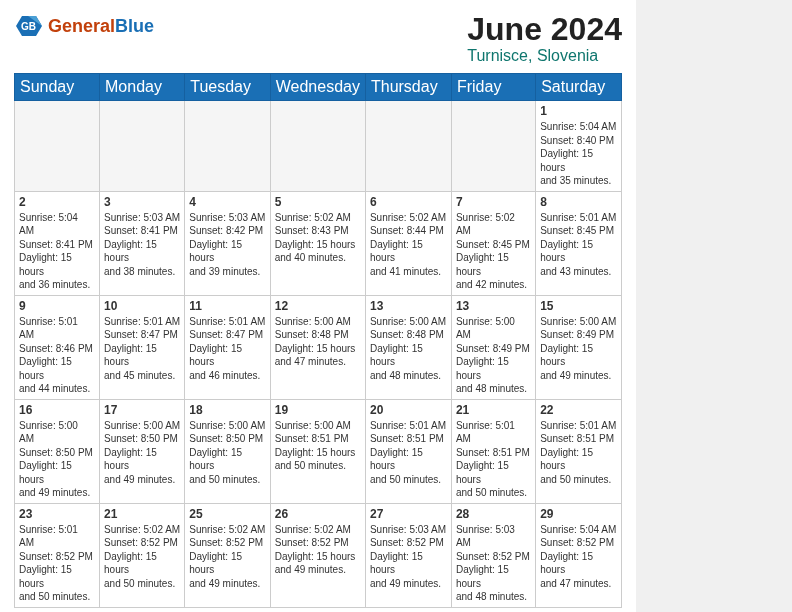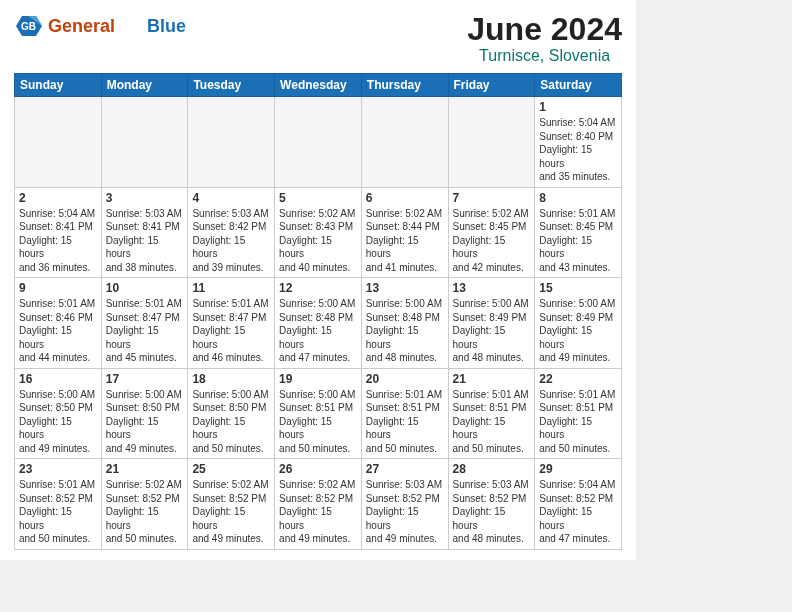--- a/index.html
+++ b/index.html
@@ -35,28 +35,27 @@
     }
     .logo-general {
       font-size: 18px;
       font-weight: bold;
       color: #c2410c;
     }
     .logo-blue {
       font-size: 18px;
       font-weight: bold;
       color: #1a6fb5;
-      padding-left: 32px;
     }
     .logo-icon {
       width: 30px;
       height: 28px;
     }
     .title-block {
-      text-align: center;
+      text-align: left;
     }
     .month-title {
       font-size: 32px;
       font-weight: bold;
       color: #222;
       line-height: 1.1;
     }
     .location {
       font-size: 16px;
       color: #0f766e;
@@ -64,22 +63,22 @@
     .calendar-table {
       width: 100%;
       border-collapse: collapse;
       border: 1px solid #ccc;
     }
     .calendar-table th {
       background: #1a6fb5;
       color: white;
       text-align: left;
       padding: 4px 5px;
-      font-size: 12px;
-      font-weight: bold;
+      font-size: 16px;
+      font-weight: normal;
       border: 1px solid #1560a0;
     }
     .calendar-table td {
       border: 1px solid #ccc;
       vertical-align: top;
       padding: 3px 4px;
       width: calc(100% / 7);
       background: white;
       min-height: 70px;
       height: 70px;

